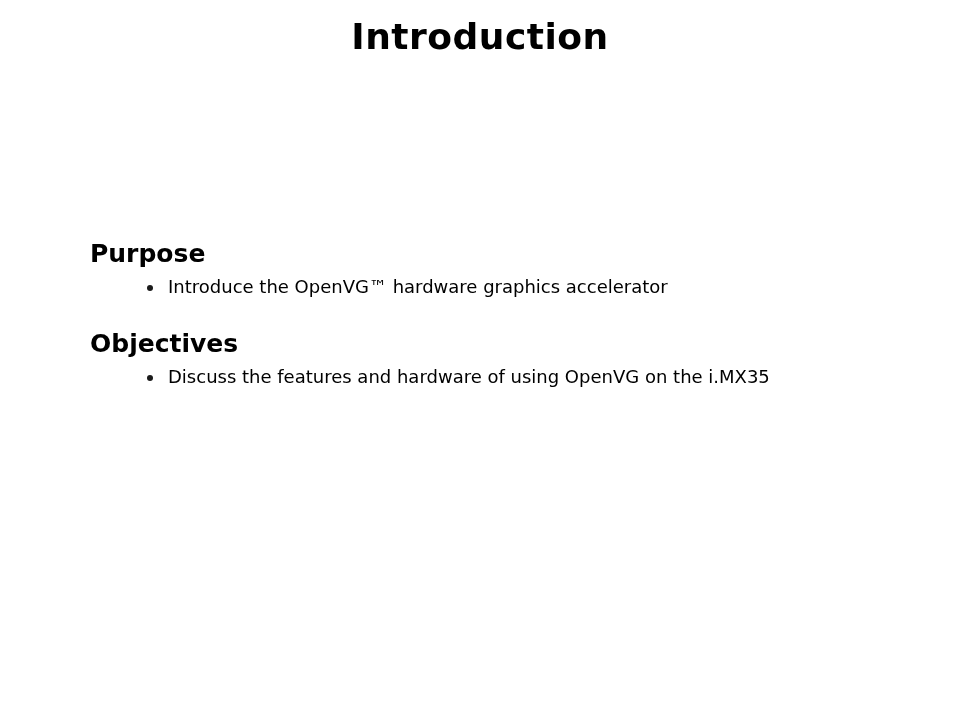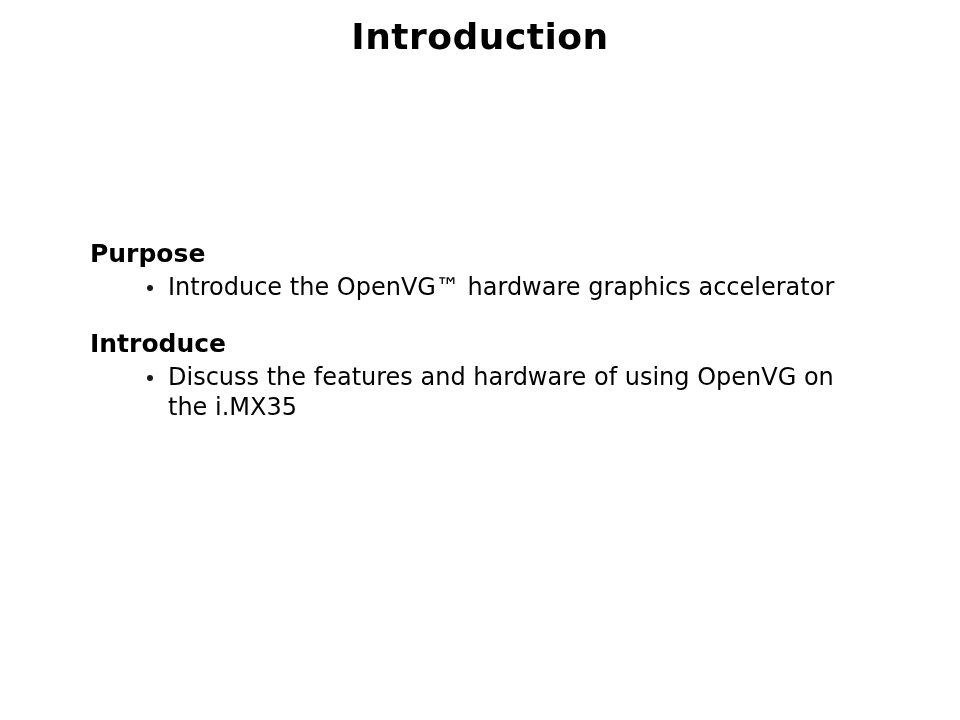--- a/index.html
+++ b/index.html
@@ -37,21 +37,21 @@
   }
   .section-heading {
     font-size: 25px;
     font-weight: bold;
     line-height: 32px;
     margin-bottom: 2px;
   }
   .bullet {
     display: flex;
     align-items: flex-start;
-    font-size: 24px;
+    font-size: 18px;
     line-height: 30px;
   }
   .bullet-dot {
     flex: none;
     width: 6px;
     height: 6px;
     border-radius: 50%;
     background: #1a1a1a;
     margin: 13px 15px 0 57px;
   }
@@ -69,21 +69,21 @@
 
     <div class="section">
       <div class="section-heading">Purpose</div>
       <div class="bullet">
         <span class="bullet-dot"></span>
         <span class="bullet-text">Introduce the OpenVG™ hardware graphics accelerator</span>
       </div>
     </div>
 
     <div class="section">
-      <div class="section-heading">Introduce</div>
+      <div class="section-heading">Objectives</div>
       <div class="bullet">
         <span class="bullet-dot"></span>
         <span class="bullet-text">Discuss the features and hardware of using OpenVG on the i.MX35</span>
       </div>
     </div>
 
 
   </div>
 </div>
 

